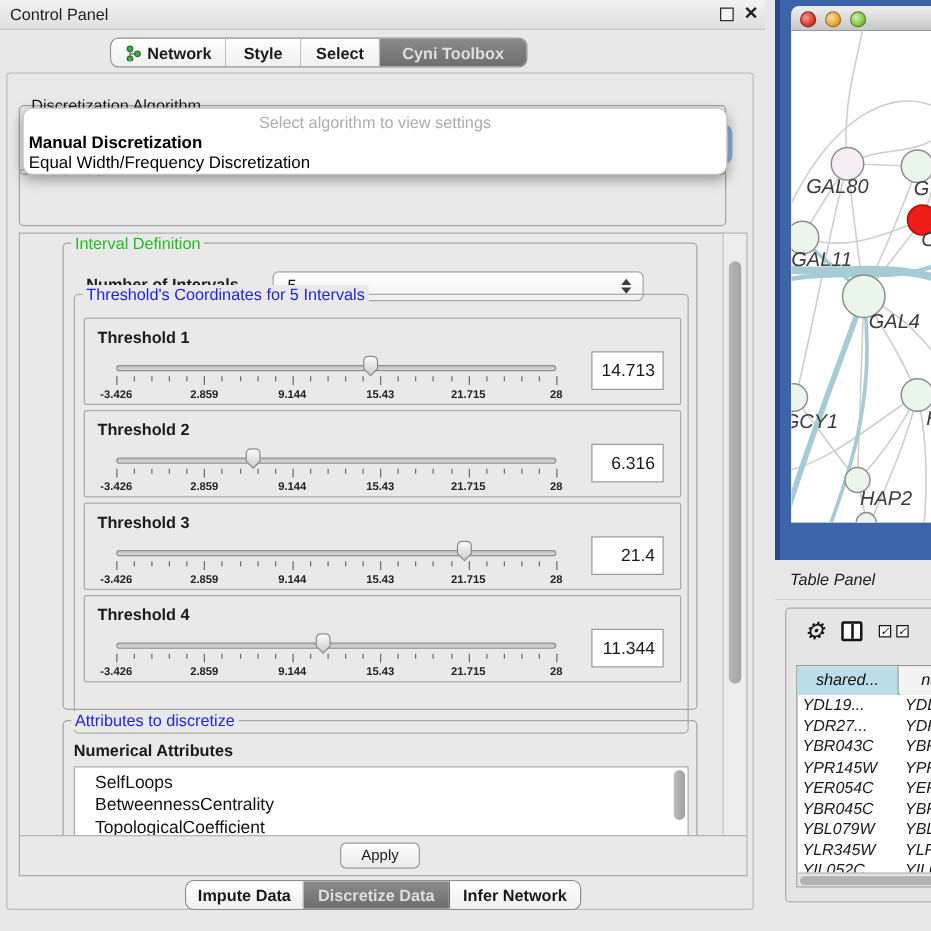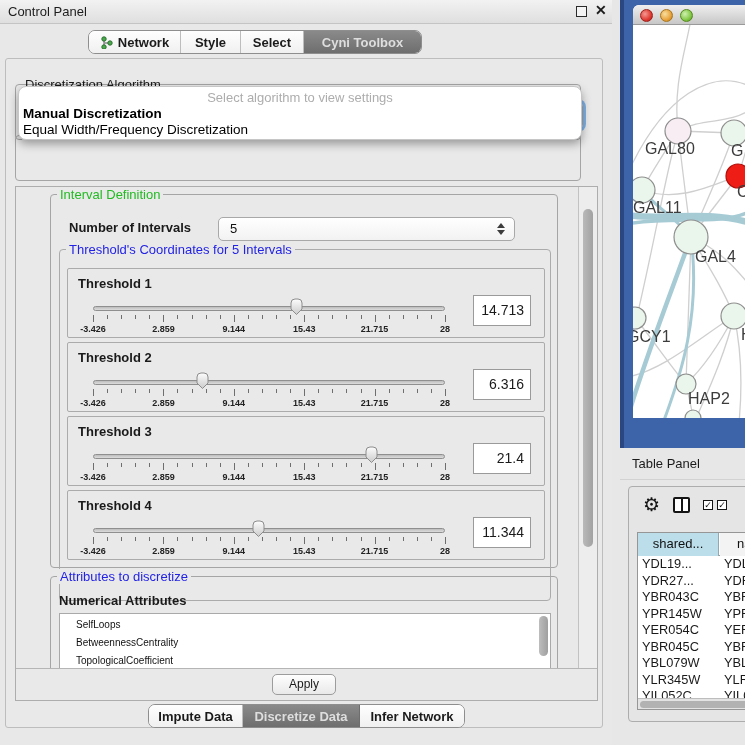--- a/index.html
+++ b/index.html
@@ -52,26 +52,26 @@
   .track { position:absolute; left:25px; top:37px; width:352px; height:5px; background:linear-gradient(#BDBDBD,#DCDCDC); border:1px solid #8F8F8F; border-radius:3px; }
   .ticks { position:absolute; left:25px; top:46px; width:352px; height:8px; }
   .tick { position:absolute; top:0; width:1px; background:#6E6E6E; }
   .tlabels { position:absolute; left:25px; top:55px; width:352px; height:10px; }
   .tlab { position:absolute; transform:translateX(-50%); font-size:9px; font-weight:bold; color:#222; white-space:nowrap; }
   .thumbsvg { position:absolute; top:28px; }
   .vfield { position:absolute; left:405px; top:26px; width:58px; height:31px; background:#fff; border:1px solid #9A9A9A; font-size:14px; text-align:right; line-height:29px; padding-right:6px; }
 
   .attr-sub { position:absolute; left:8px; top:16px; font-weight:bold; font-size:13px; }
   .listbox { position:absolute; left:8px; top:36px; width:492px; height:84px; background:#fff; border:1px solid #A9A9A9; }
-  .listitem { padding-left:16px; line-height:18px; font-size:10px; color:#111; white-space:nowrap; }
+  .listitem { padding-left:16px; line-height:18px; font-size:14px; color:#111; white-space:nowrap; }
   .list-vscroll { position:absolute; right:1px; top:2px; width:11px; height:54px; }
   .list-vscroll .thumb { position:absolute; left:1px; top:0; width:9px; height:40px; border-radius:5px; background:linear-gradient(90deg,#BDBDBD,#9F9F9F); }
 
   
-  .right-side { position:absolute; left:612px; top:0; width:133px; height:745px; background:#E7E7E7; overflow:hidden; }
+  .right-side { position:absolute; left:612px; top:0; width:133px; height:745px; background:#E7E7E7; overflow:hidden;font-style:italic; }
   .blue-area { position:absolute; left:8px; top:0; width:125px; height:448px; background:#3D63A9; box-shadow:inset 4px 0 0 #2A4781; }
   .mac-window { position:absolute; left:13px; top:5px; width:112px; height:413px; border-radius:6px 0 0 0; overflow:hidden; background:#fff; }
   .mac-titlebar { position:absolute; left:0; top:0; width:100%; height:20px; background:linear-gradient(#EFEFEF,#C7C7C7); border-bottom:1px solid #9A9A9A; }
   .light { position:absolute; top:3.5px; width:13px; height:13px; border-radius:50%; }
   .light.red { left:7px; background:radial-gradient(circle at 4px 4px,#F49A93,#DE3B32 60%,#A31A12); border:1px solid #9F2019; }
   .light.yellow { left:27px; background:radial-gradient(circle at 4px 4px,#F8DFA0,#E8A33D 60%,#B37413); border:1px solid #A8751B; }
   .light.green { left:47px; background:radial-gradient(circle at 4px 4px,#CFF0B0,#82C846 60%,#4E8F1D); border:1px solid #57891F; }
   .mac-canvas { position:absolute; left:0; top:20px; width:112px; height:393px; background:#fff; }
 
   .tp-strip { position:absolute; left:8px; top:448px; width:125px; height:32px; background:#E7E7E7; border-bottom:1px solid #D2D2D2; }
@@ -156,21 +156,21 @@
       <div class="sub-panel" style="left:9px; top:127px;">
         <div class="scroll-area">
 
           <div class="groupbox" style="left:34px; top:7px; width:508px; height:374px;">
             <span class="legend green">Interval Definition</span>
             <span class="noi-label">Number of Intervals</span>
             <div class="combo" style="left:167px; top:22px; width:297px; height:24px;">
               <span class="ctext" style="top:3px;">5</span>
               <span class="stepper"></span>
             </div>
-            <div class="groupbox" style="left:8px; top:54px; width:492px; height:352px; border-color:#ABABAB;">
+            <div class="groupbox" style="left:8px; top:40px; width:492px; height:352px; border-color:#ABABAB;">
               <span class="legend blue">Threshold's Coordinates for 5 Intervals</span>
               <div id="thresholdList">
                   <div class="tbox" style="top: 18px;">
                     <div class="tlabel">Threshold 1</div>
                     <div class="track"></div>
                     <div class="ticks">
                       <span class="tick" style="left:0%;height:7px;"></span>
                       <span class="tick" style="left:4%;height:4px;"></span>
                       <span class="tick" style="left:8%;height:4px;"></span>
                       <span class="tick" style="left:12%;height:4px;"></span>

